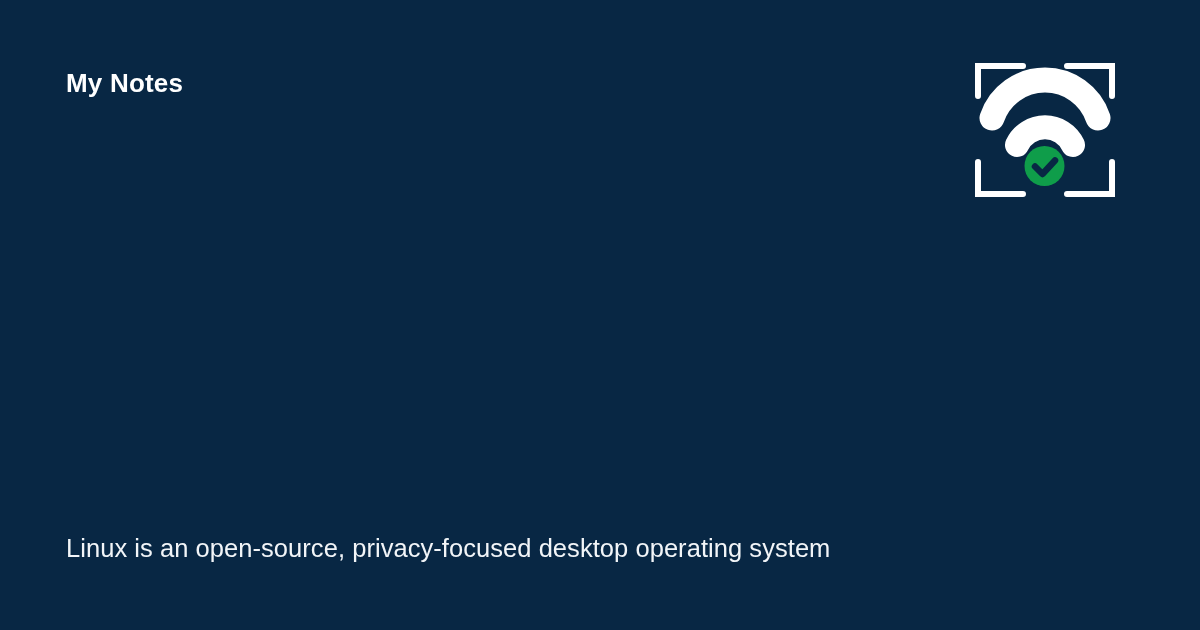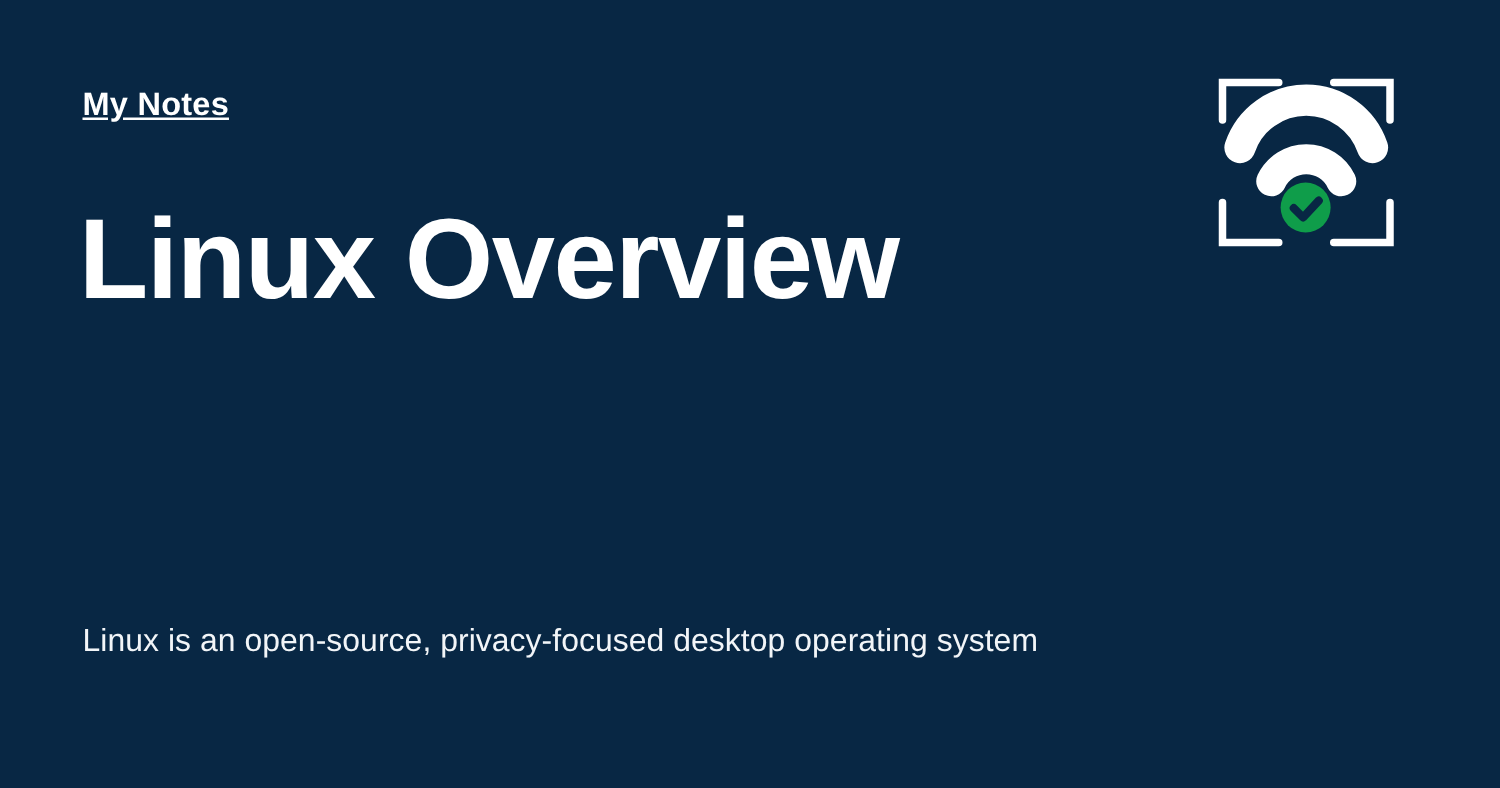--- a/index.html
+++ b/index.html
@@ -28,42 +28,41 @@
   .eyebrow {
     position: absolute;
     left: 66px;
     top: 69px;
     font-size: 26px;
     font-weight: bold;
     letter-spacing: 0.2px;
     color: #ffffff;
     line-height: 1.1;
     white-space: nowrap;
-    text-decoration: underline;
   }
 
   
   .headline {
     position: absolute;
     left: 63px;
     top: 160px;
     font-size: 91px;
     font-weight: bold;
     letter-spacing: -1.2px;
     color: #ffffff;
     line-height: 1.05;
     white-space: nowrap;
     margin: 0;
   }
 
   
   .description {
     position: absolute;
     left: 66px;
-    top: 496px;
+    top: 531px;
     width: 850px;
     font-size: 25.5px;
     font-weight: normal;
     color: #f2f5f8;
     line-height: 1.38;
     letter-spacing: 0.05px;
   }
   .description .line {
     display: block;
     white-space: nowrap;
@@ -83,21 +82,20 @@
     height: 148px;
   }
 </style>
 </head>
 <body>
 
 <div class="card">
 
   <div class="eyebrow">My Notes</div>
 
-  <h1 class="headline">Linux Overview</h1>
 
   <div class="description">
     <span class="line">Linux is an open-source, privacy-focused desktop operating system</span>
   </div>
 
   <div class="logo">
     <svg viewBox="0 0 146 148" xmlns="http://www.w3.org/2000/svg" aria-hidden="true">
 
       <g fill="none" stroke="#ffffff" stroke-width="6" stroke-linecap="round">
 

